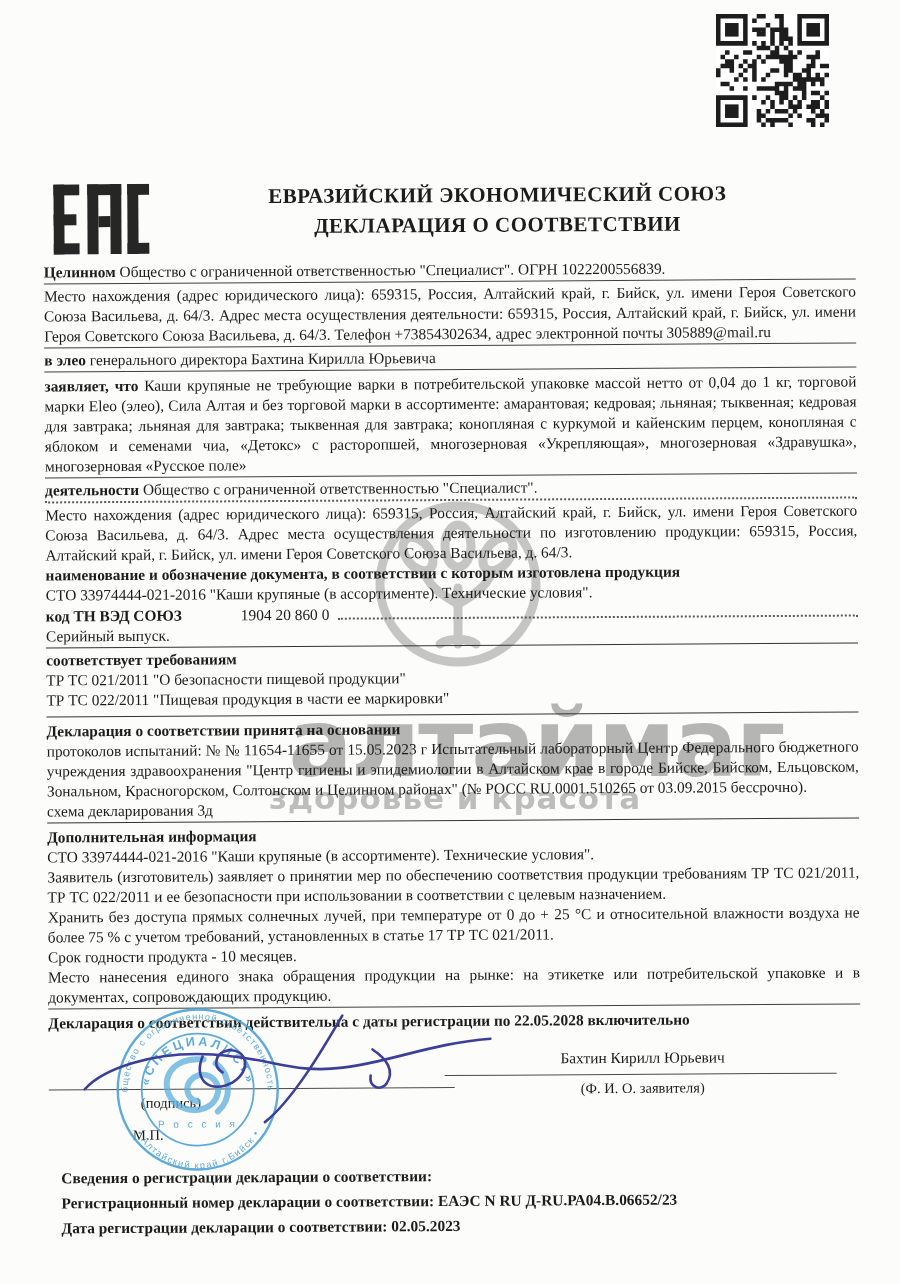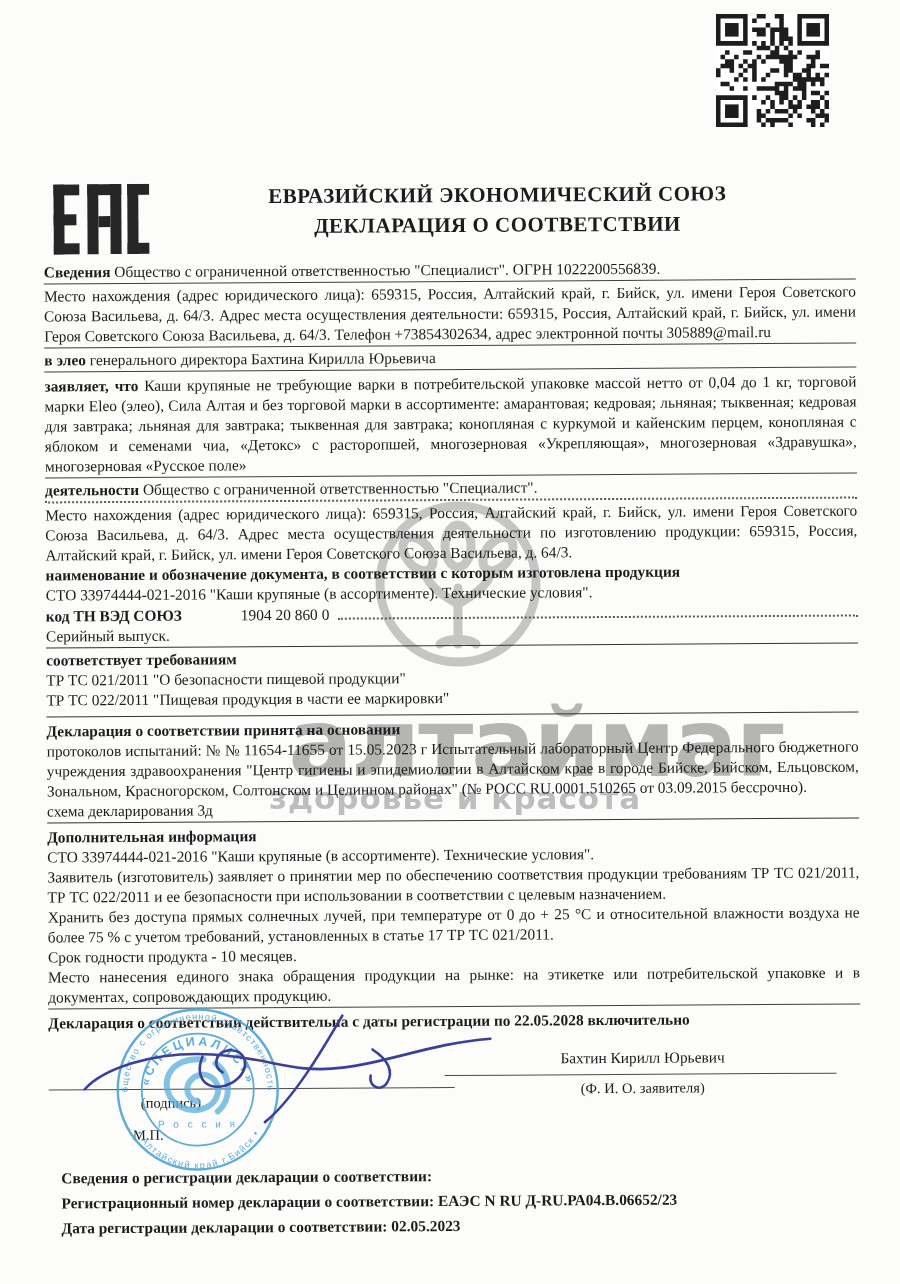--- a/index.html
+++ b/index.html
@@ -99,21 +99,21 @@
         <rect x="74" y="59" width="22" height="11"></rect>
       </svg>
       <div class="titles">
         <div class="title-line">ЕВРАЗИЙСКИЙ ЭКОНОМИЧЕСКИЙ СОЮЗ</div>
         <div class="title-line">ДЕКЛАРАЦИЯ О СООТВЕТСТВИИ</div>
       </div>
     </div>
 
     <div class="doc-main">
 
-      <p class="nj"><b>Сведения</b> <span>Общество с ограниченной ответственностью "Специалист". ОГРН 1022200556839.</span></p>
+      <p class="nj"><b>Целинном</b> <span>Общество с ограниченной ответственностью "Специалист". ОГРН 1022200556839.</span></p>
       <div class="rule"></div>
 
       <p>Место нахождения (адрес юридического лица): 659315, Россия, Алтайский край, г. Бийск, ул. имени Героя Советского Союза Васильева, д. 64/3. Адрес места осуществления деятельности: 659315, Россия, Алтайский край, г. Бийск, ул. имени Героя Советского Союза Васильева, д. 64/3. Телефон +73854302634, адрес электронной почты 305889@mail.ru</p>
       <div class="rule"></div>
 
       <p class="nj"><b>в элео</b> <span>генерального директора Бахтина Кирилла Юрьевича</span></p>
       <div class="rule"></div>
 
       <p class="gap4"><b>заявляет, что</b> <span>Каши крупяные не требующие варки в потребительской упаковке массой нетто от 0,04 до 1 кг, торговой марки Eleo (элео), Сила Алтая и без торговой марки в ассортименте: амарантовая; кедровая; льняная; тыквенная; кедровая для завтрака; льняная для завтрака; тыквенная для завтрака; конопляная с куркумой и кайенским перцем, конопляная с яблоком и семенами чиа, «Детокс» с расторопшей, многозерновая «Укрепляющая», многозерновая «Здравушка», многозерновая «Русское поле»</span></p>
       <div class="rule"></div>

